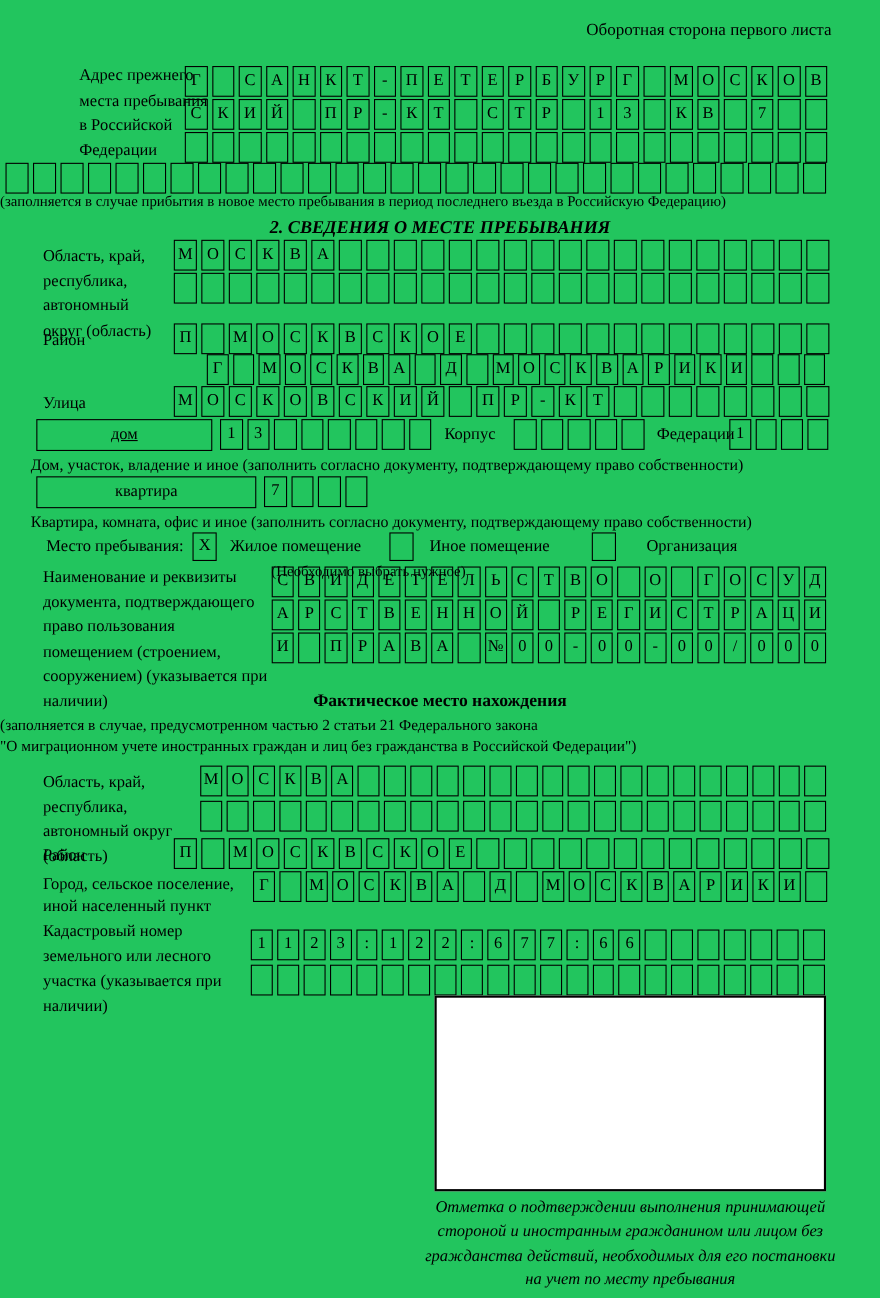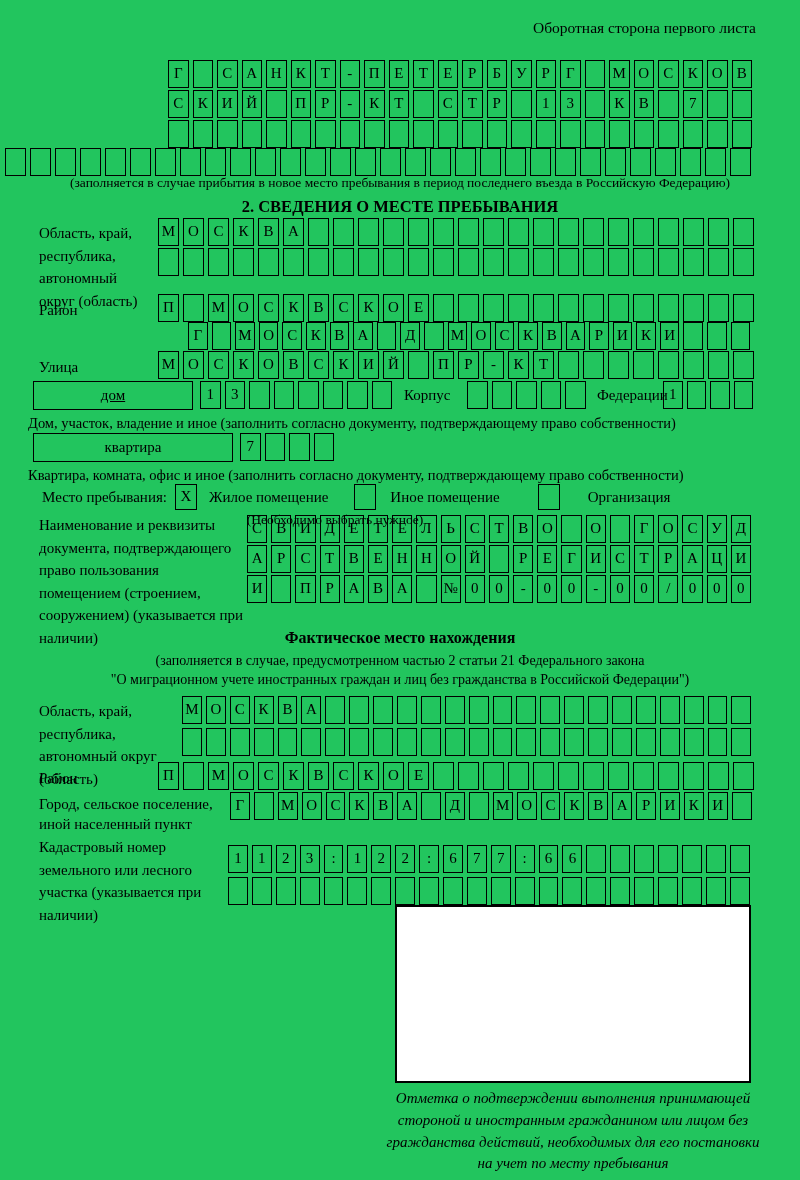--- a/index.html
+++ b/index.html
@@ -2,21 +2,21 @@
 <html><head>
 <meta charset="utf-8">
 <style>
   html,body{margin:0;padding:0;background:#fff;}
   .page{
     position:relative;width:800px;height:1180px;background:#22c55e;color:#000;
     font-family:"Liberation Serif","DejaVu Serif",serif;overflow:hidden;
   }
   .lbl{position:absolute;font-size:15px;line-height:1.5;}
   .note{position:absolute;font-size:13.5px;}
-  .center{left:0;width:800px;text-align:center;}
+  .center{left:0;width:800px;}
   .title{position:absolute;left:0;width:800px;text-align:center;font-weight:bold;font-size:16.5px;}
   .cellrow{position:absolute;display:flex;gap:4px;}
   .cellrow .cell{
     flex:none;width:20.5px;height:28px;border:1.6px solid #000;box-sizing:border-box;
     text-align:center;font-size:15px;line-height:25px;overflow:hidden;
   }
   .p25 .cell{width:21px;}
   .p242 .cell{width:20.2px;}
   .p239 .cell{width:19.9px;}
   .p236 .cell{width:19.6px;}
@@ -32,20 +32,21 @@
   .stampbox{position:absolute;border:2px solid #000;box-sizing:border-box;background:#fff;}
   .stampcaption{position:absolute;font-size:15px;line-height:1.45;text-align:center;font-style:italic;}
 </style>
 </head>
 <body>
 
 <div class="page">
 
   <div class="lbl" style="top:16px;right:44px;font-size:15.5px;">Оборотная сторона первого листа</div>
 
+  <div class="lbl" style="left:72px;top:58px;width:118px;">Адрес прежнего места пребывания в Российской Федерации</div>
   <div class="cellrow" style="left:168px;top:60px;">
       <span class="cell">Г</span>
       <span class="cell"></span>
       <span class="cell">С</span>
       <span class="cell">А</span>
       <span class="cell">Н</span>
       <span class="cell">К</span>
       <span class="cell">Т</span>
       <span class="cell">-</span>
       <span class="cell">П</span>
@@ -144,21 +145,21 @@
       <span class="cell"></span>
       <span class="cell"></span>
       <span class="cell"></span>
       <span class="cell"></span>
       <span class="cell"></span>
       <span class="cell"></span>
       <span class="cell"></span>
     </div>
   <div class="note center" style="top:175px;">(заполняется в случае прибытия в новое место пребывания в период последнего въезда в Российскую Федерацию)</div>
 
-  <div class="title" style="top:197px;">2. СВЕДЕНИЯ О МЕСТЕ ПРЕБЫВАНИЯ</div>
+  <div class="title" style="top:197px;font-style:italic;">2. СВЕДЕНИЯ О МЕСТЕ ПРЕБЫВАНИЯ</div>
 
   <div class="lbl" style="left:39px;top:222px;width:112px;">Область, край, республика, автономный округ (область)</div>
   <div class="cellrow p25" style="left:158px;top:218px;">
       <span class="cell">М</span>
       <span class="cell">О</span>
       <span class="cell">С</span>
       <span class="cell">К</span>
       <span class="cell">В</span>
       <span class="cell">А</span>
       <span class="cell"></span>

